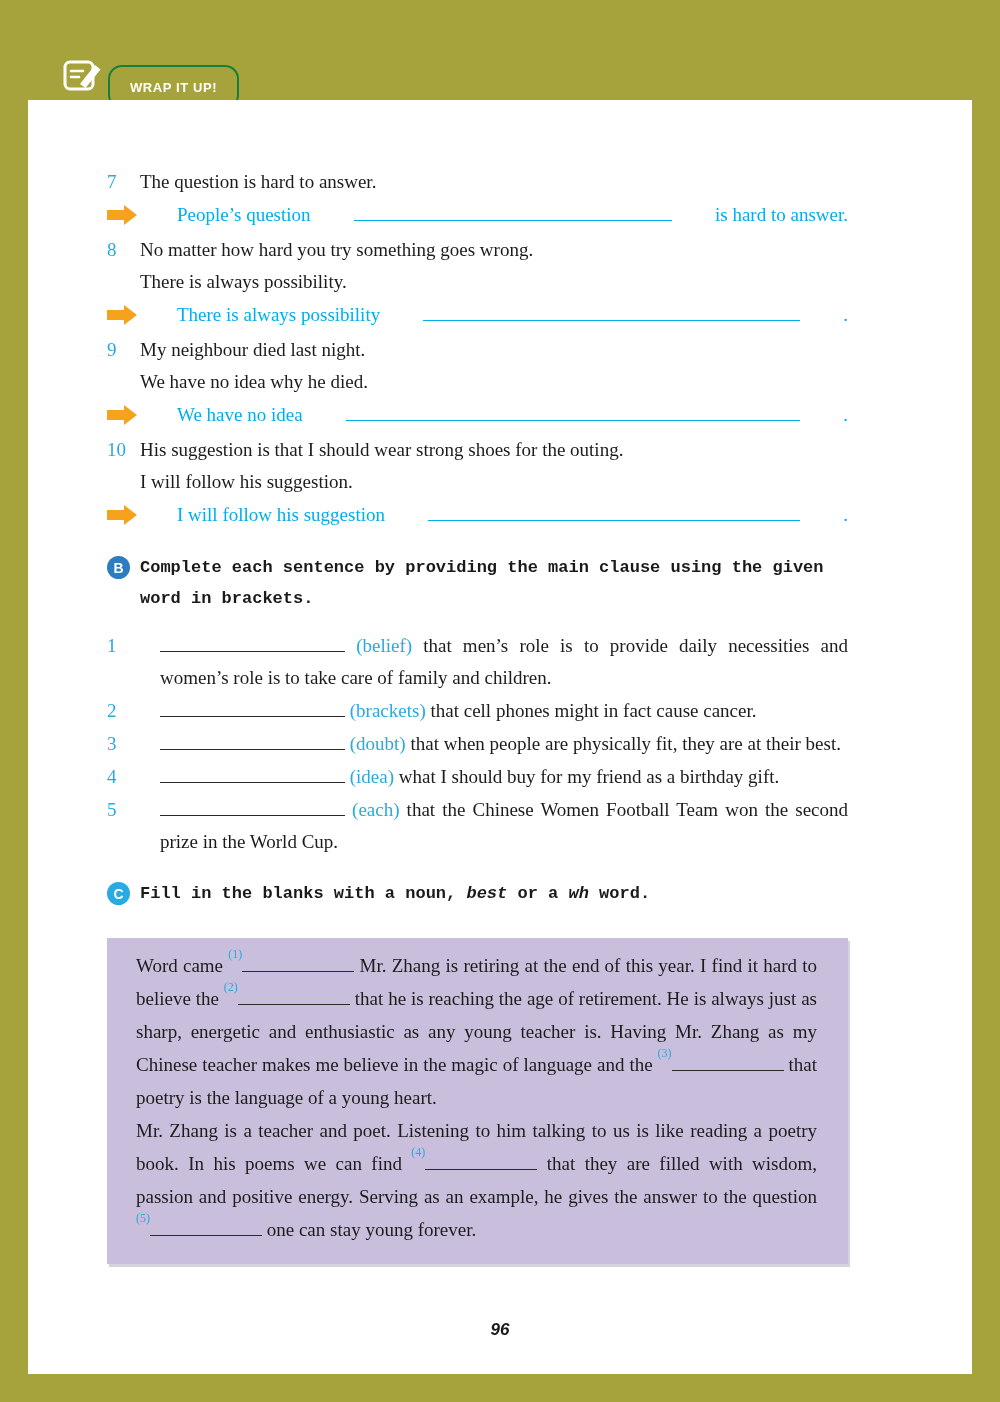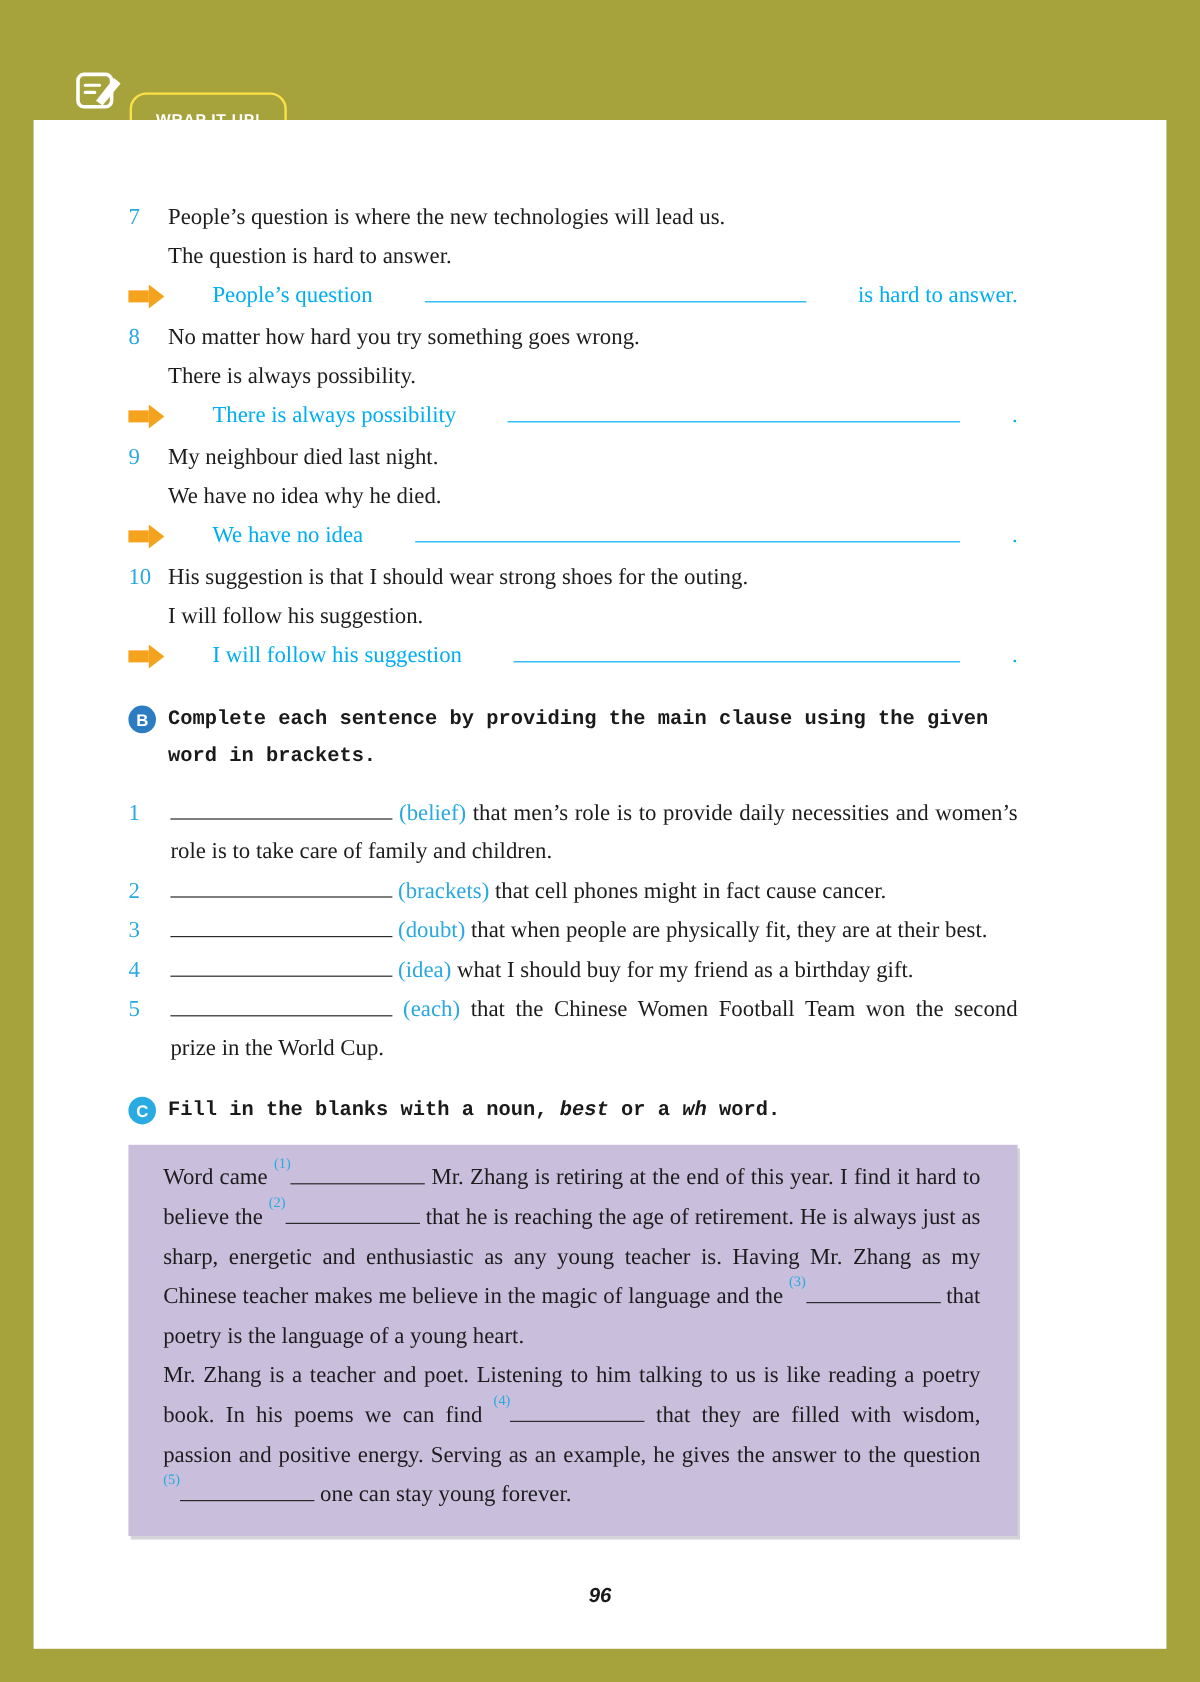--- a/index.html
+++ b/index.html
@@ -16,23 +16,23 @@
     left: 28px; top: 100px;
     width: 944px; height: 1274px;
     background: #ffffff;
   }
   
   .hicon {
     position: absolute; left: 63px; top: 57px;
     width: 40px; height: 38px;
   }
   .badge-pill {
-    position: absolute; left: 108px; top: 77px;
+    position: absolute; left: 108px; top: 65px;
     height: 44px; padding: 0 20px;
-    border: 2px solid #fde047; border-radius: 14px;
+    border: 2px solid #15803d; border-radius: 14px;
     display: flex; align-items: center;
     color: #ffffff;
     font-family: "Liberation Sans", sans-serif;
     font-weight: bold; font-size: 13px; letter-spacing: .6px;
   }
   
   .content {
     position: absolute; left: 79px; top: 66px;
     width: 741px;
     font-size: 19px; line-height: 32px;
@@ -61,26 +61,26 @@
   .badge-b { background: #2b7cc0; }
   .badge-c { background: #29abe2; }
   .sec-text {
     font-family: Liberation Mono, monospace; font-weight: bold;
     font-size: 17px; line-height: 31px; color: #1a1a1a; width: 708px;
   }
   .sec-text .it { font-style: italic; }
   
   .b-list { margin-top: 16px; }
   .b-item { position: relative; margin-bottom: 1px; }
-  .b-text { margin-left: 35px; text-align: justify; }
+  .b-text { margin-left: 53px; text-align: justify; }
   .b-blank { display: inline-block; width: 185px; border-bottom: 1.5px solid #2a2a2a; }
   .kw { color: #29a9e0; }
   
   .c-box {
-    margin-top: 13px; width: 741px;
+    margin-top: 29px; width: 741px;
     background: #c9bfdd;
     padding: 11px 31px 18px 29px;
     box-shadow: 2px 3px 0 rgba(90,80,110,.25);
   }
   .c-par { text-align: justify; line-height: 33px; }
   .c-sup { color: #29a9e0; font-size: 12px; line-height: 0; position: relative; top: -7px; }
   .c-blank { display: inline-block; width: 112px; border-bottom: 1.5px solid #2a2a2a; }
   
   .pagenum {
     position: absolute; left: 0; top: 1220px; width: 100%;
@@ -101,21 +101,20 @@
 <div class="badge-pill">
   <span>WRAP IT UP!</span>
 </div>
 
 <div class="page">
   <div class="content">
 
     <div>
         <div class="a-item">
           <div class="num">7</div>
-          <div class="a-sent">People’s question is where the new technologies will lead us.</div>
           <div class="a-sent">The question is hard to answer.</div>
           <div class="a-re">
             <span class="arrow"></span>
             <span>People’s question</span>
             <span class="a-blank"></span>
             <span>is hard to answer.</span>
           </div>
         </div>
         <div class="a-item">
           <div class="num">8</div>

